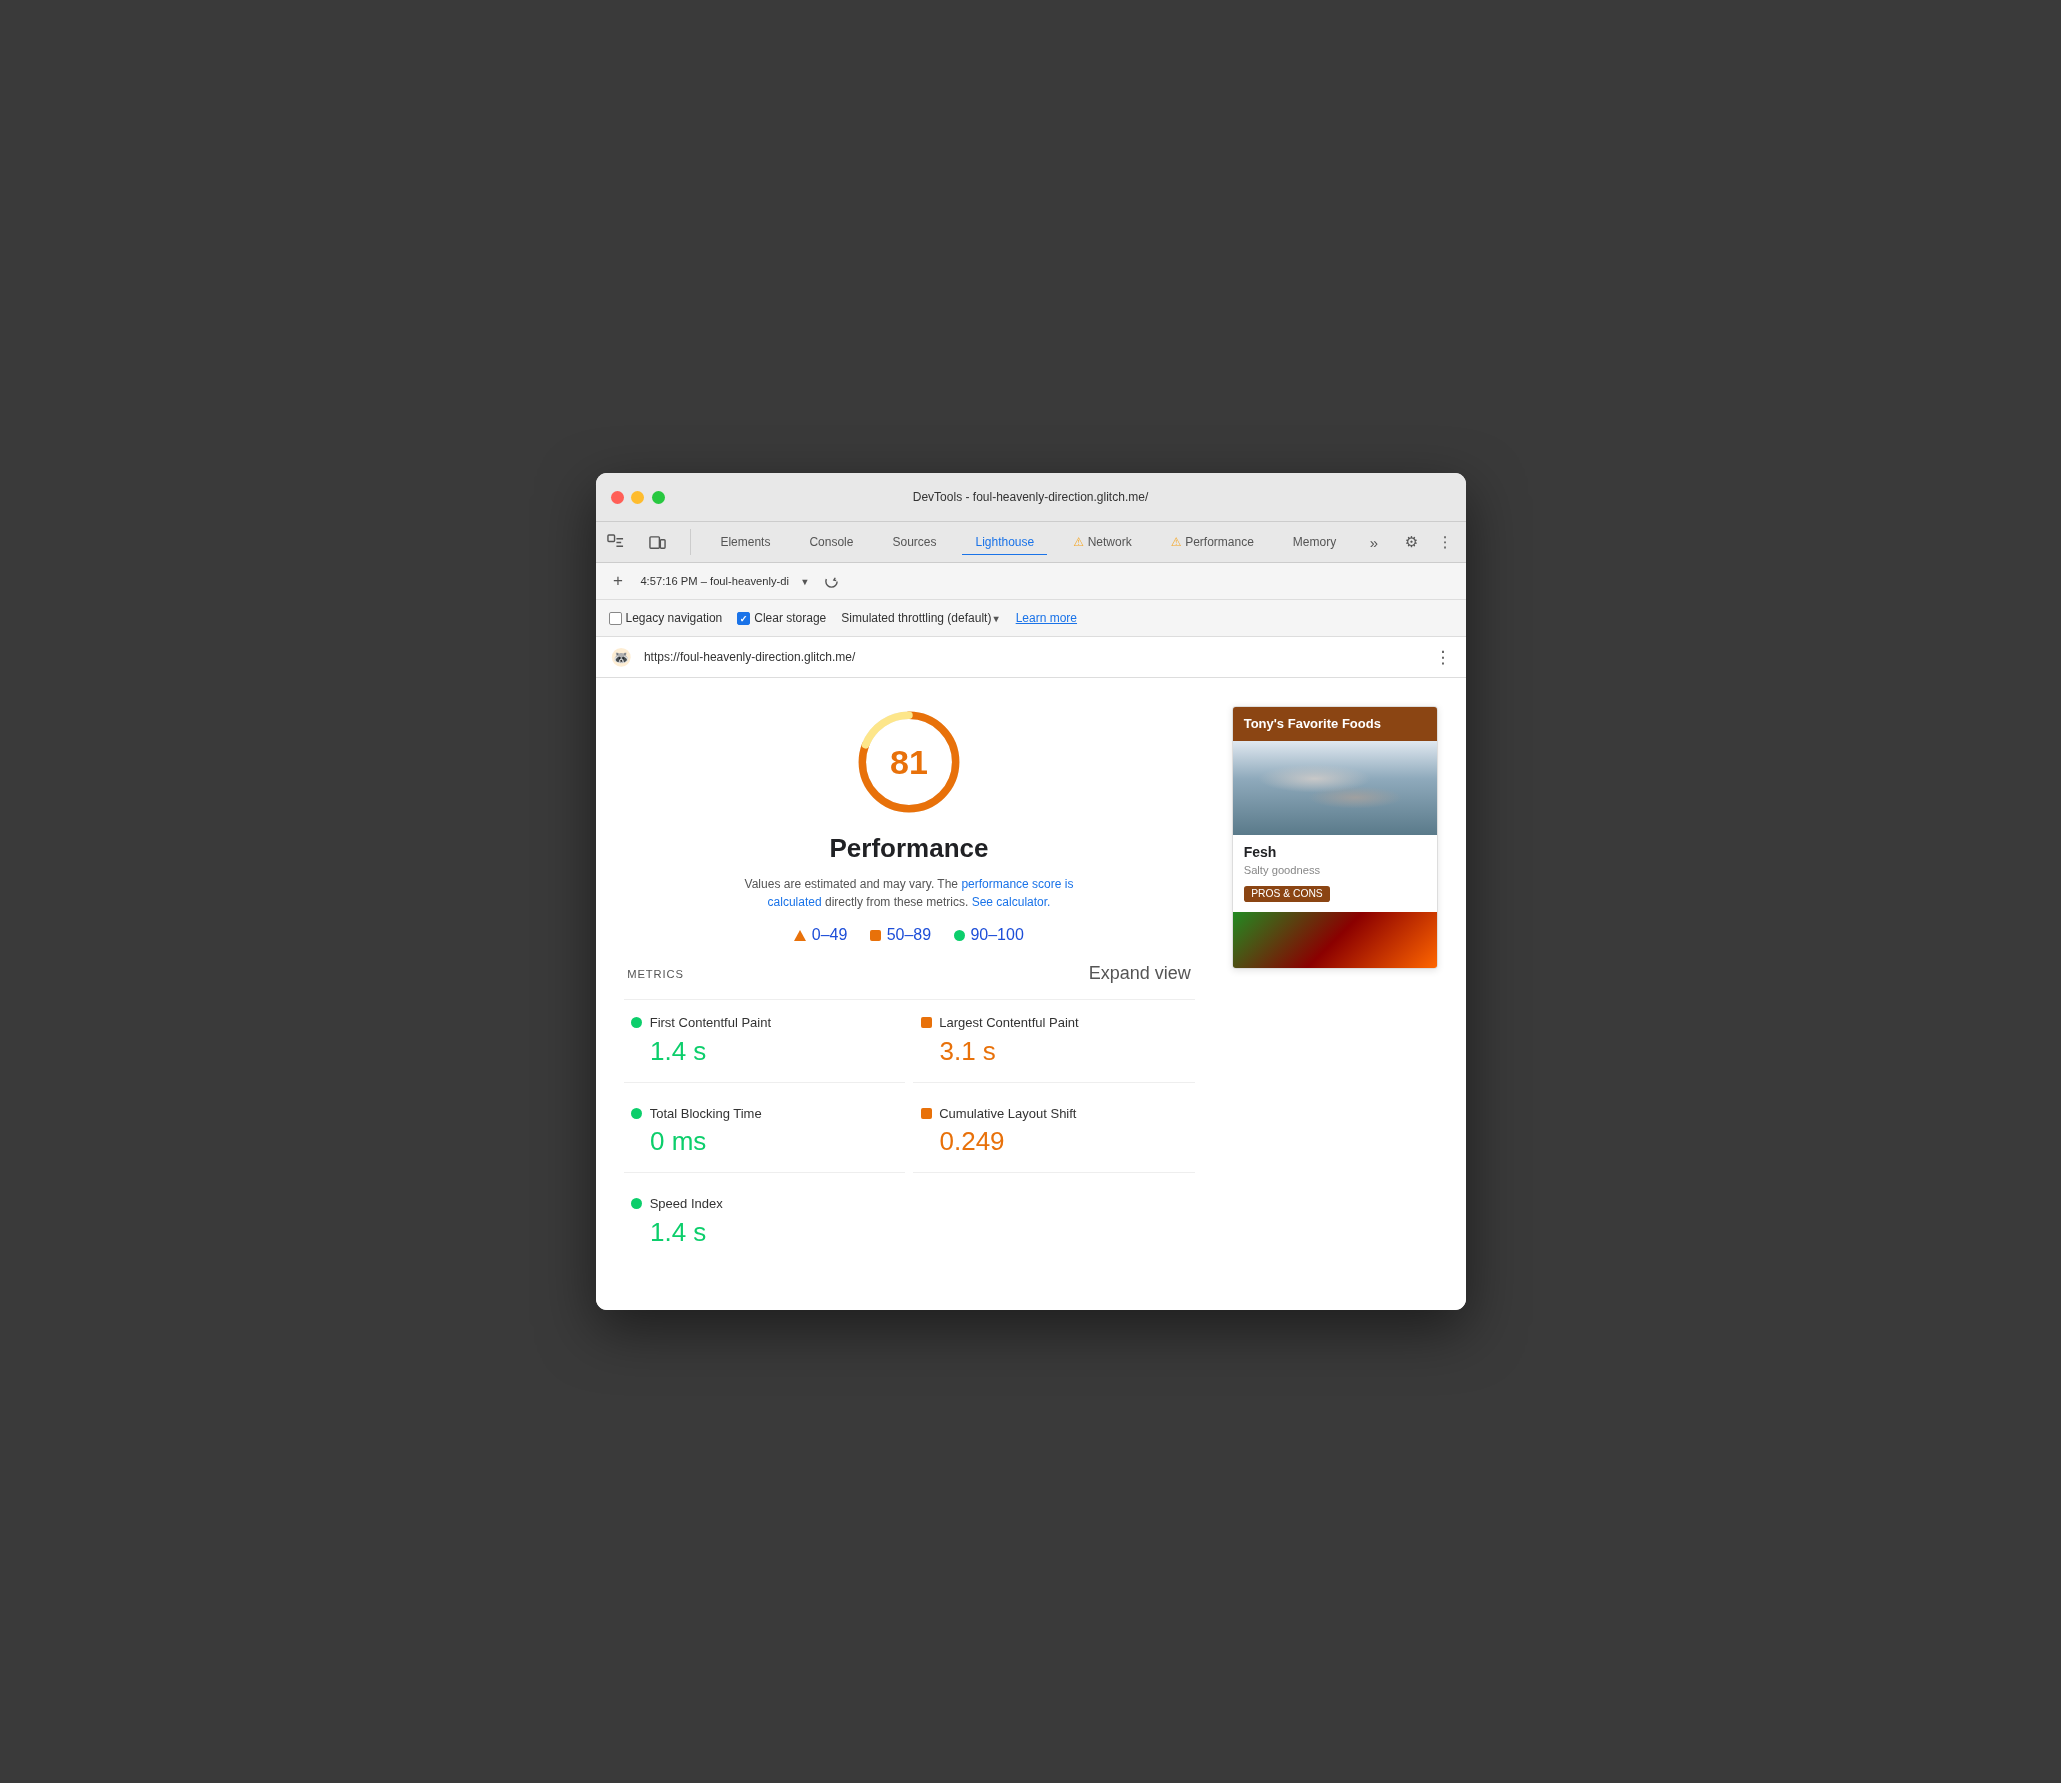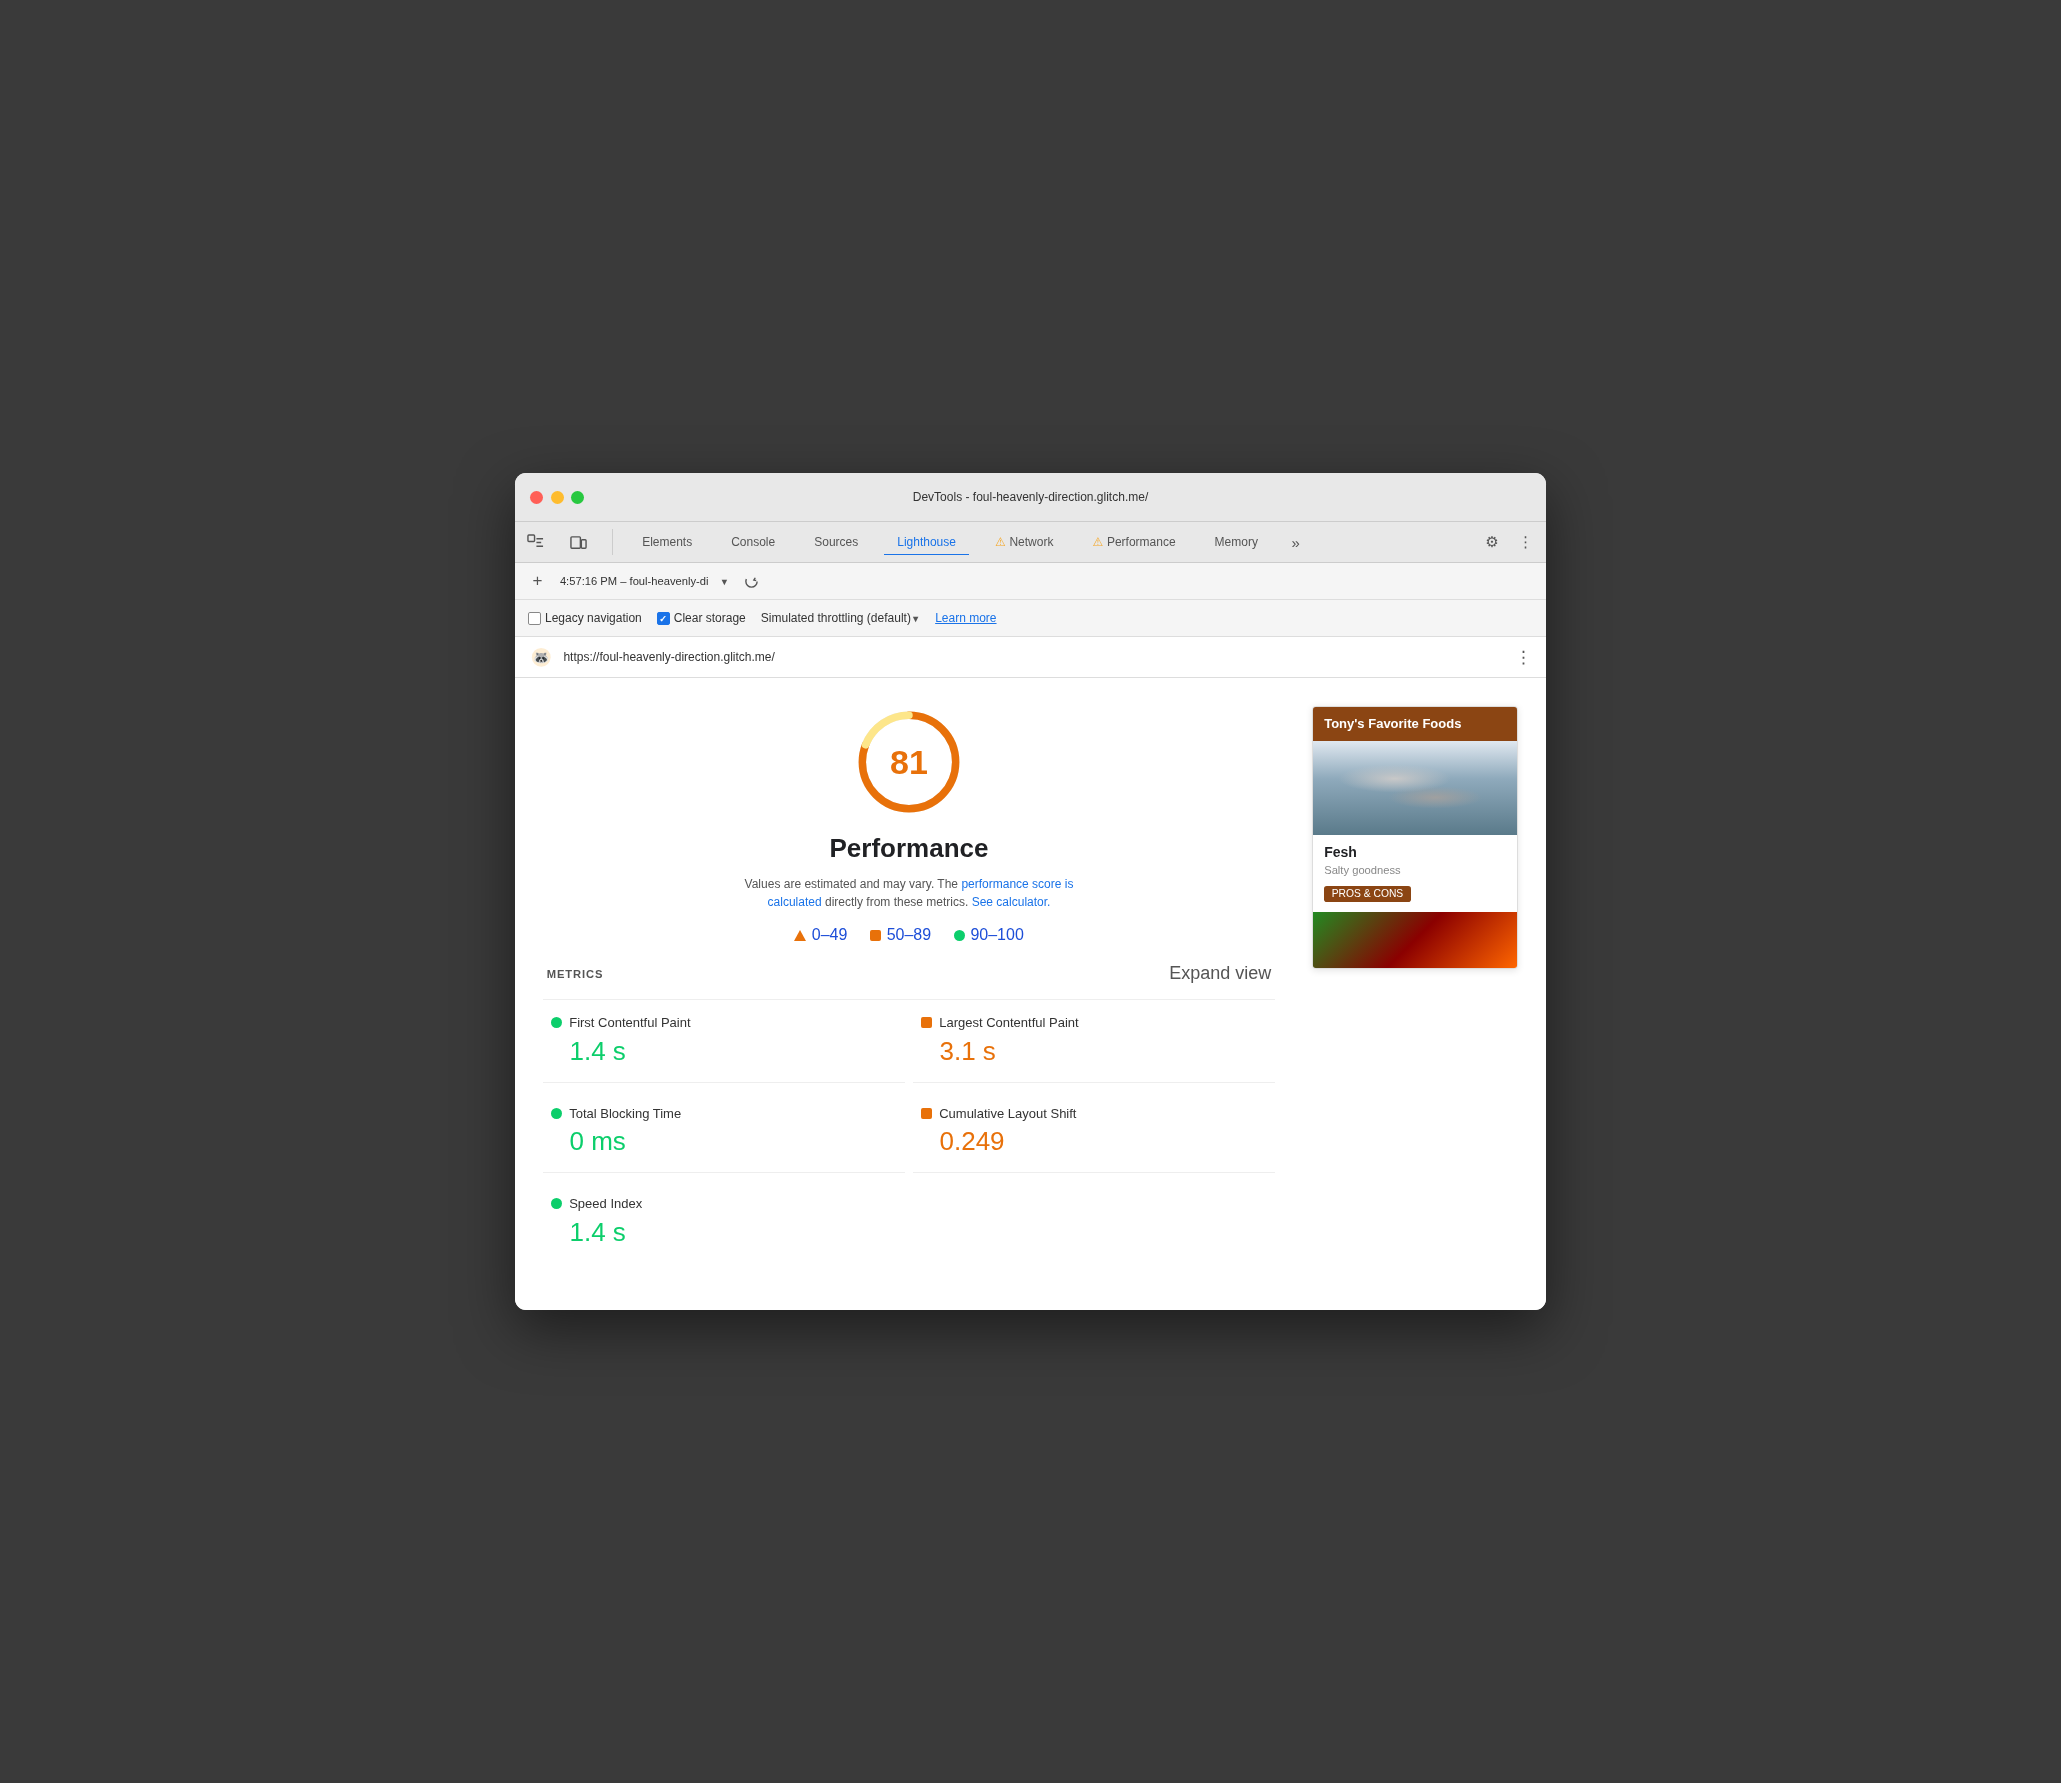--- a/index.html
+++ b/index.html
@@ -5,21 +5,21 @@
     * { box-sizing: border-box; margin: 0; padding: 0; }
     body {
       background: #3a3a3a;
       display: flex;
       justify-content: center;
       align-items: center;
       min-height: 100vh;
       font-family: -apple-system, BlinkMacSystemFont, 'Segoe UI', sans-serif;
     }
     .window {
-      width: 1031px;
+      width: 870px;
       background: #f0f0f0;
       border-radius: 11.2px;
       box-shadow: 0 19px 56px rgba(0,0,0,0.5);
       overflow: hidden;
     }
     
     .title-bar {
       background: #e8e8e8;
       height: 49px;
       display: flex;
@@ -327,21 +327,21 @@
     }
     .metrics-header {
       display: flex;
       justify-content: space-between;
       align-items: center;
       margin-bottom: 15px;
       padding: 0 3.7px;
     }
     .metrics-title {
       font-size: 11.2px;
-      font-weight: 700;
+      font-weight: 400;
       color: #555;
       letter-spacing: 0.9px;
       text-transform: uppercase;
     }
     .expand-view {
       font-size: 18px;
       color: #555;
       cursor: pointer;
     }
     .metrics-grid {

